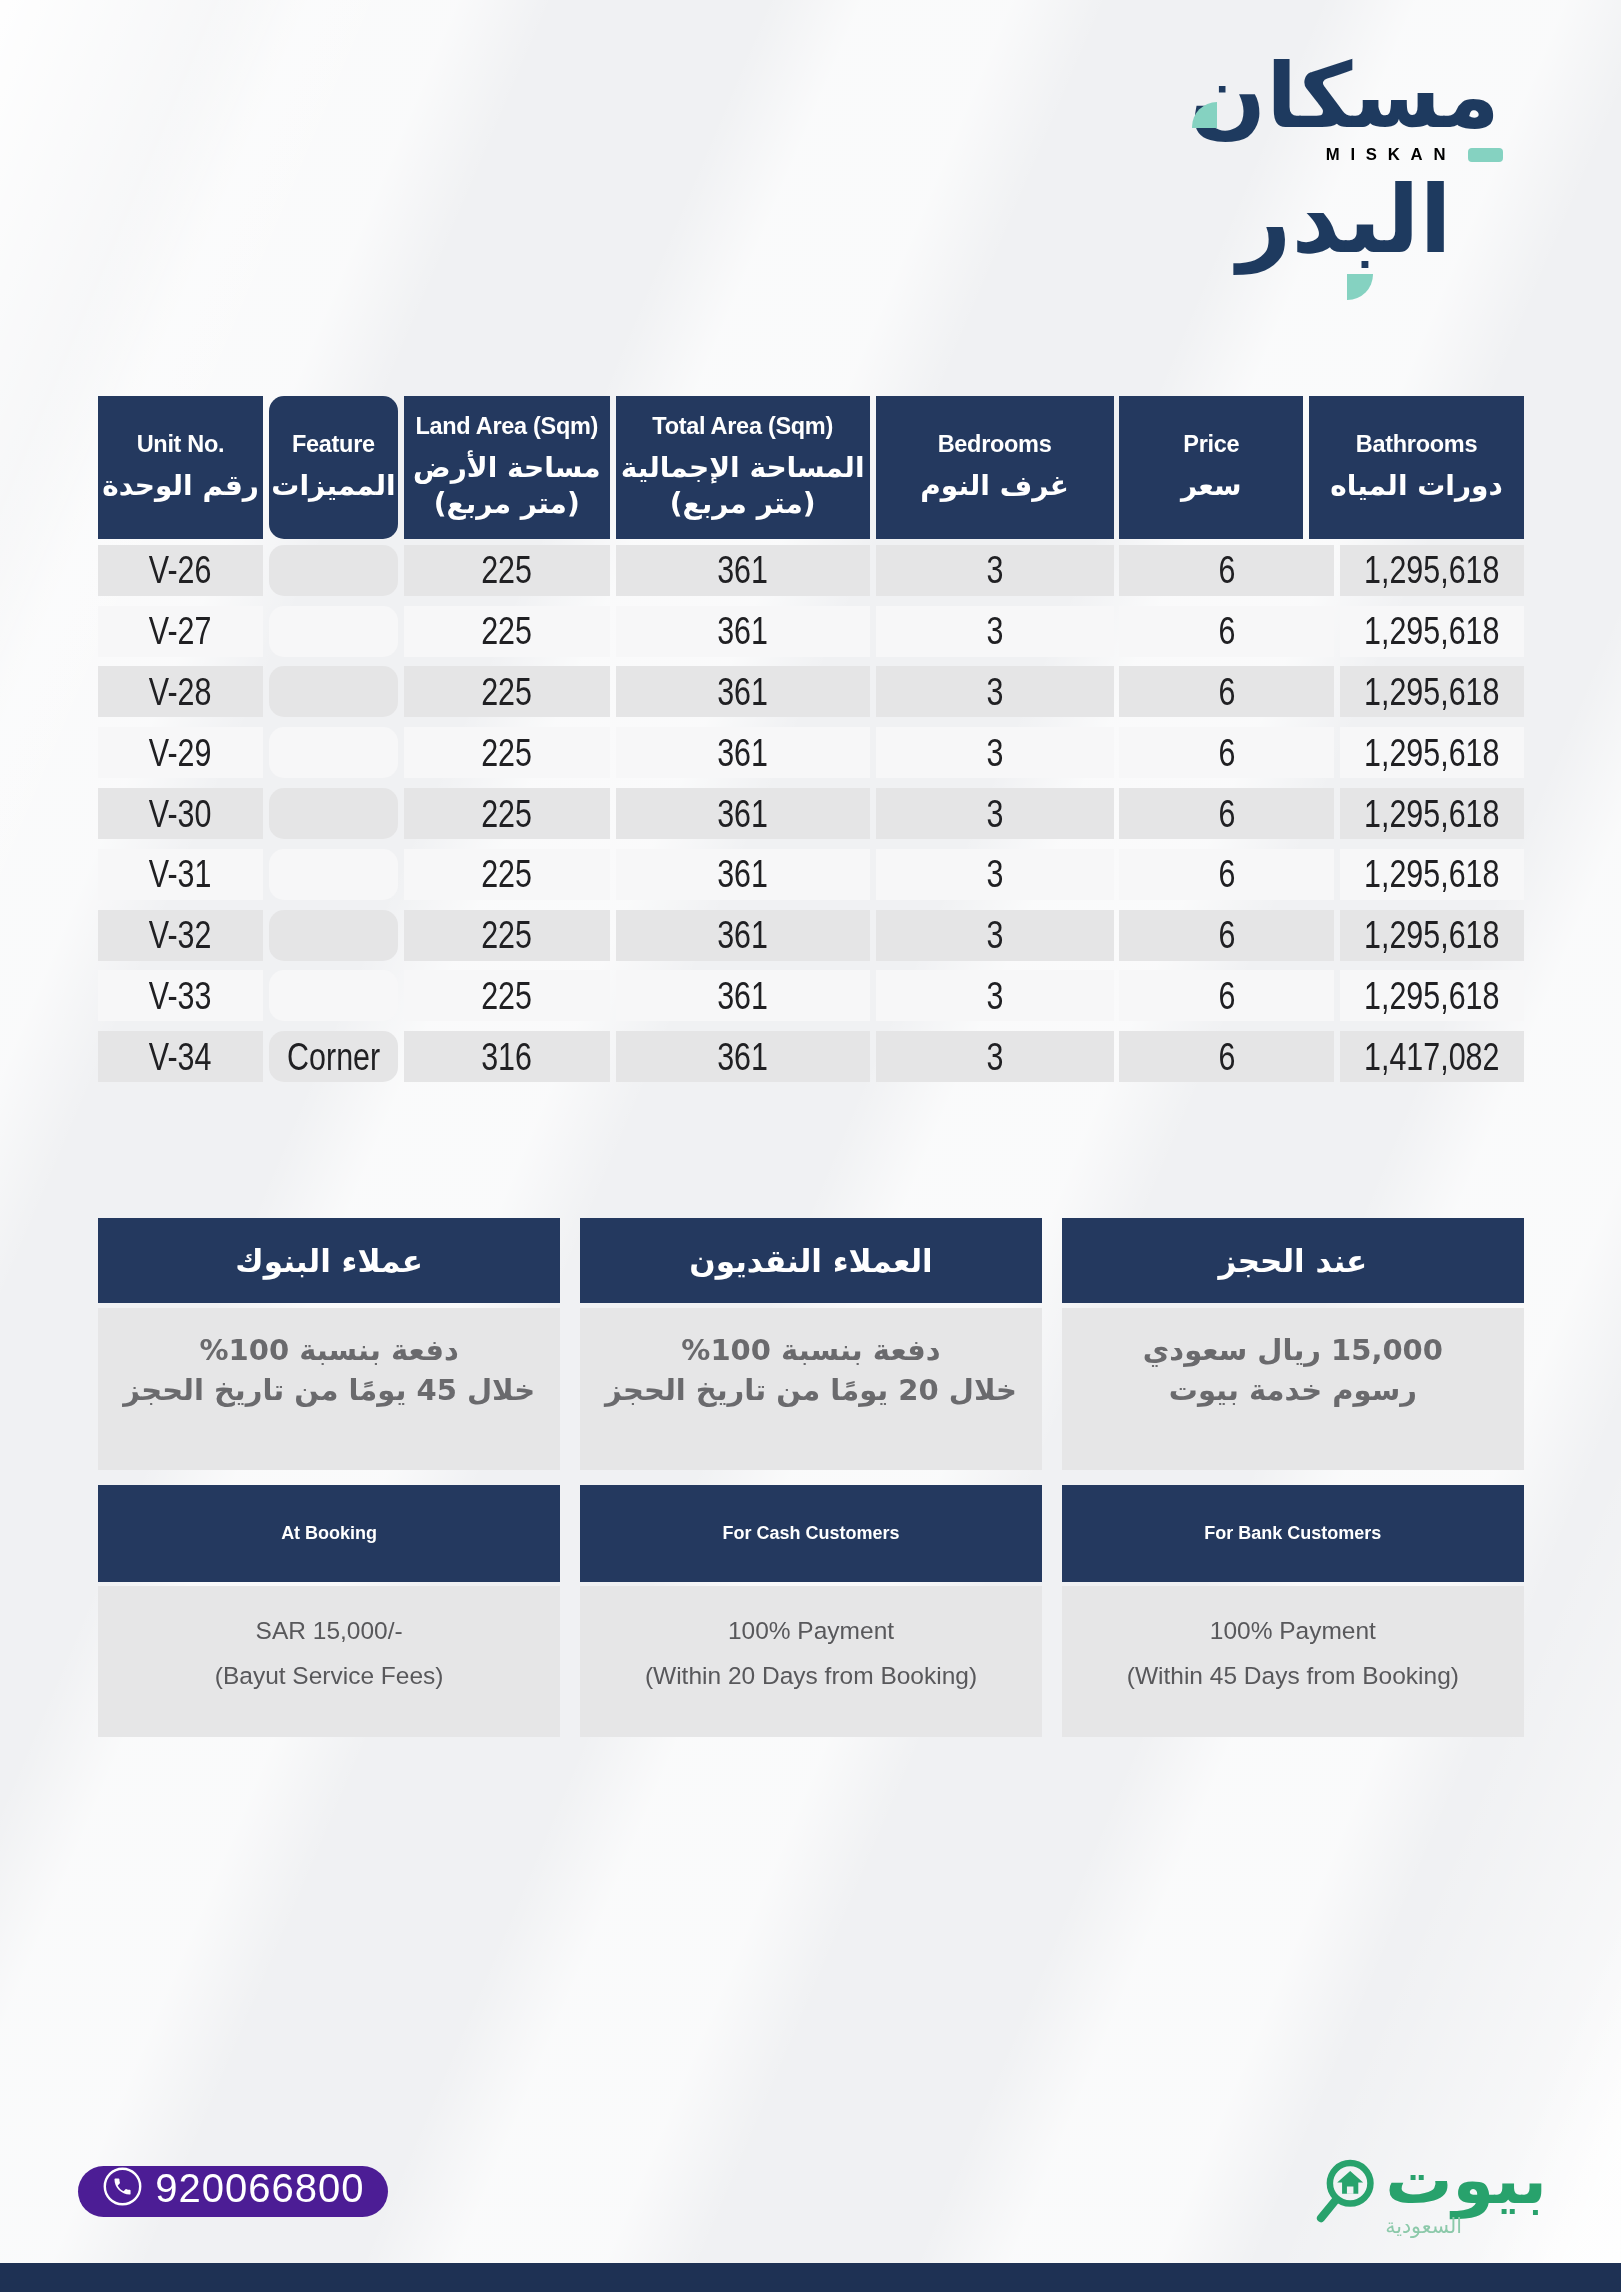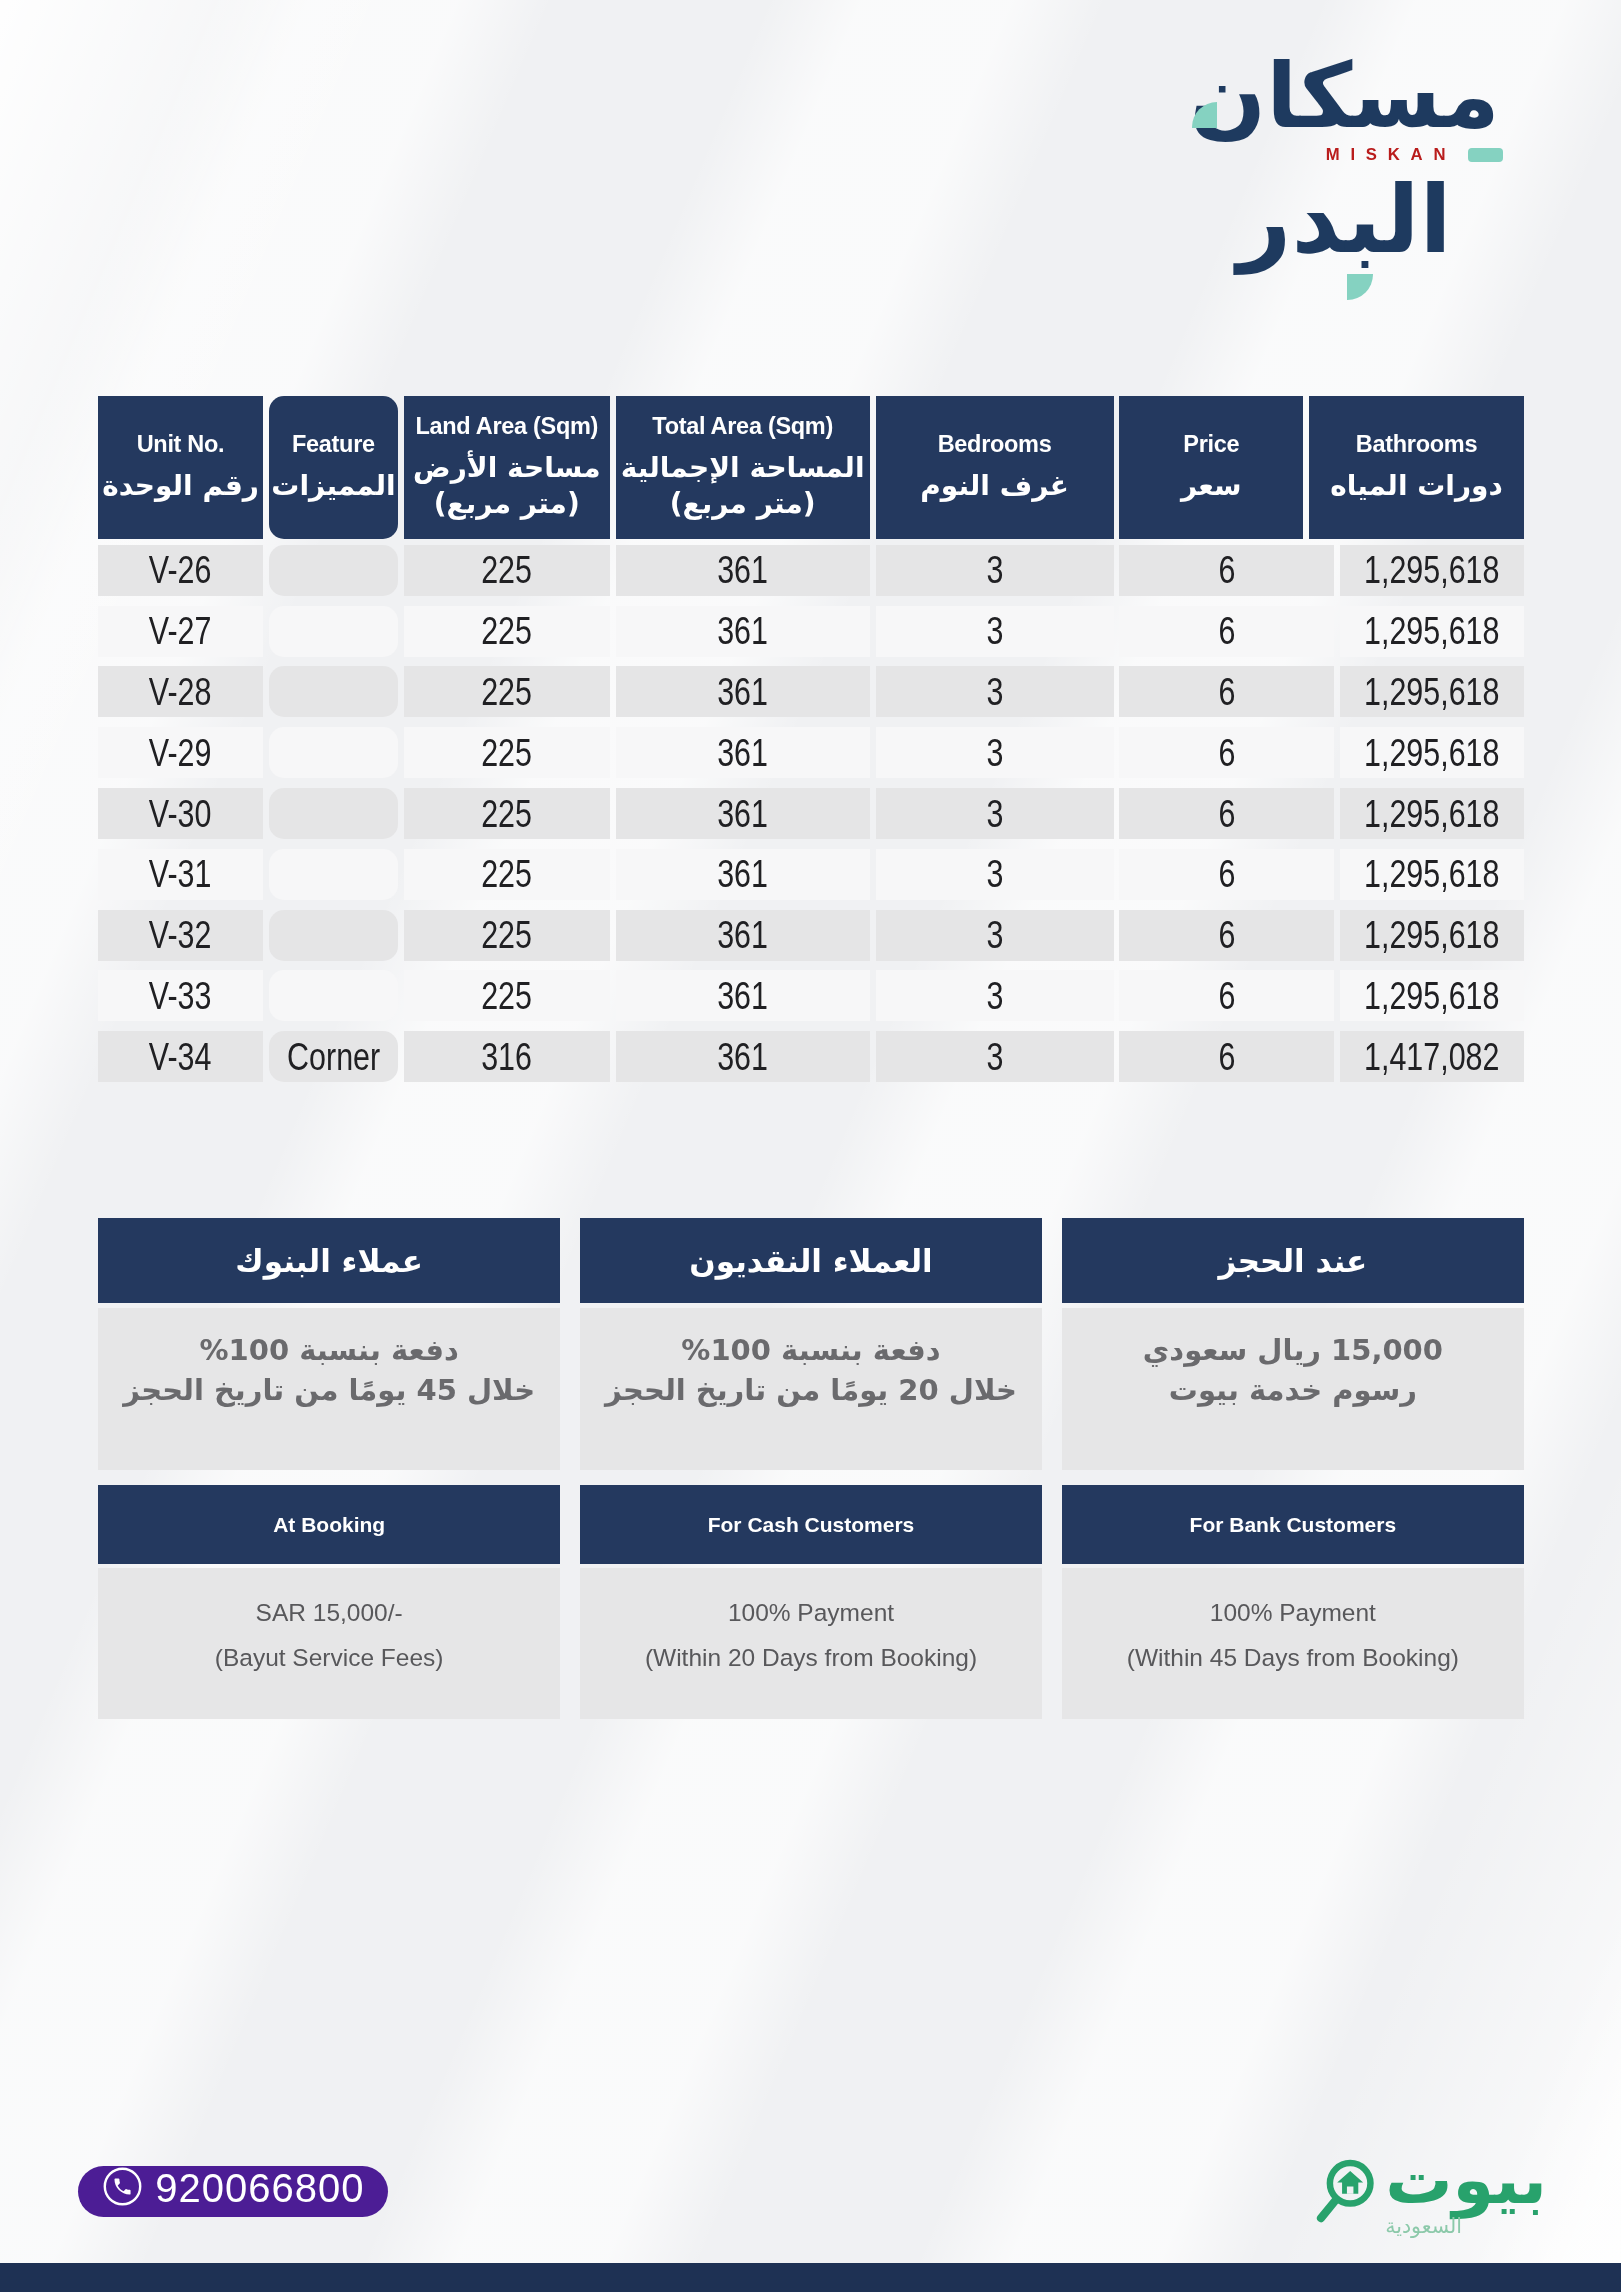--- a/index.html
+++ b/index.html
@@ -22,21 +22,21 @@
         rgba(255,255,255,0) 510px),
       linear-gradient(293deg, rgba(255,255,255,.85) 0%, rgba(255,255,255,0) 14%);
   }
 
   
   .logo{position:absolute;top:51px;right:114px;width:325px;text-align:center;color:#1e3a5f;}
   .logo-l1,.logo-l2{font-weight:bold;font-family:"DejaVu Sans",sans-serif;line-height:1;}
   .logo-l1{font-size:90px;}
   .logo-l2{font-size:94px;margin-top:7.8px;}
   .logo-latin-row{display:flex;justify-content:flex-end;align-items:center;gap:11.8px;padding-right:3.9px;margin-top:3.9px;}
-  .logo-latin{font-size:16.7px;font-weight:bold;letter-spacing:10.8px;color:#b91c1c;margin-left:48px;}
+  .logo-latin{font-size:16.7px;font-weight:bold;letter-spacing:10.8px;color:#000000;margin-left:48px;}
   .logo-dash{width:35px;height:14.7px;border-radius:3.9px;background:#85d2c1;display:inline-block;}
   .accent{position:absolute;background:#85d2c1;}
   .accent-top{left:9.8px;top:51px;width:25.5px;height:25.5px;border-radius:100% 0 0 0;}
   .accent-bottom{left:165px;top:223px;width:25.5px;height:25.5px;border-radius:0 0 100% 0;}
 
   
   .unit-table{position:absolute;left:98px;top:396px;width:1426px;}
   .thead{display:flex;gap:5.9px;height:143px;}
   .hcell{
     background:#24395f;color:#fff;
@@ -62,21 +62,21 @@
   .box{flex:1;min-width:0;}
   .box-head{
     background:#24395f;color:#fff;display:flex;align-items:center;justify-content:center;
     font-weight:bold;
   }
   .box-body{background:#e6e6e7;text-align:center;box-sizing:border-box;}
   #boxes-ar .box-head{height:85px;font-size:31px;font-family:"DejaVu Sans",sans-serif;direction:rtl;}
   #boxes-ar .box-body{margin-top:4.9px;height:162px;padding-top:25.5px;direction:rtl;
     font-family:"DejaVu Sans",sans-serif;color:#6a6a6d;font-size:29px;font-weight:bold;}
   #boxes-ar .l2{margin-top:5.9px;}
-  #boxes-en .box-head{height:79px;font-size:21px;}
+  #boxes-en .box-head{height:97px;font-size:18px;}
   #boxes-en .box-body{margin-top:3.9px;height:151px;padding-top:31px;color:#58585b;font-size:24.5px;}
   #boxes-en .l2{margin-top:17px;}
 
   
   .phone-pill{
     position:absolute;left:78px;top:2166px;height:51px;
     background:#4c1d95;border-radius:31px;
     display:inline-flex;align-items:flex-start;gap:12.7px;padding:0 23.5px;color:#fff;
   }
   .phone-number{font-size:40px;letter-spacing:1px;}

